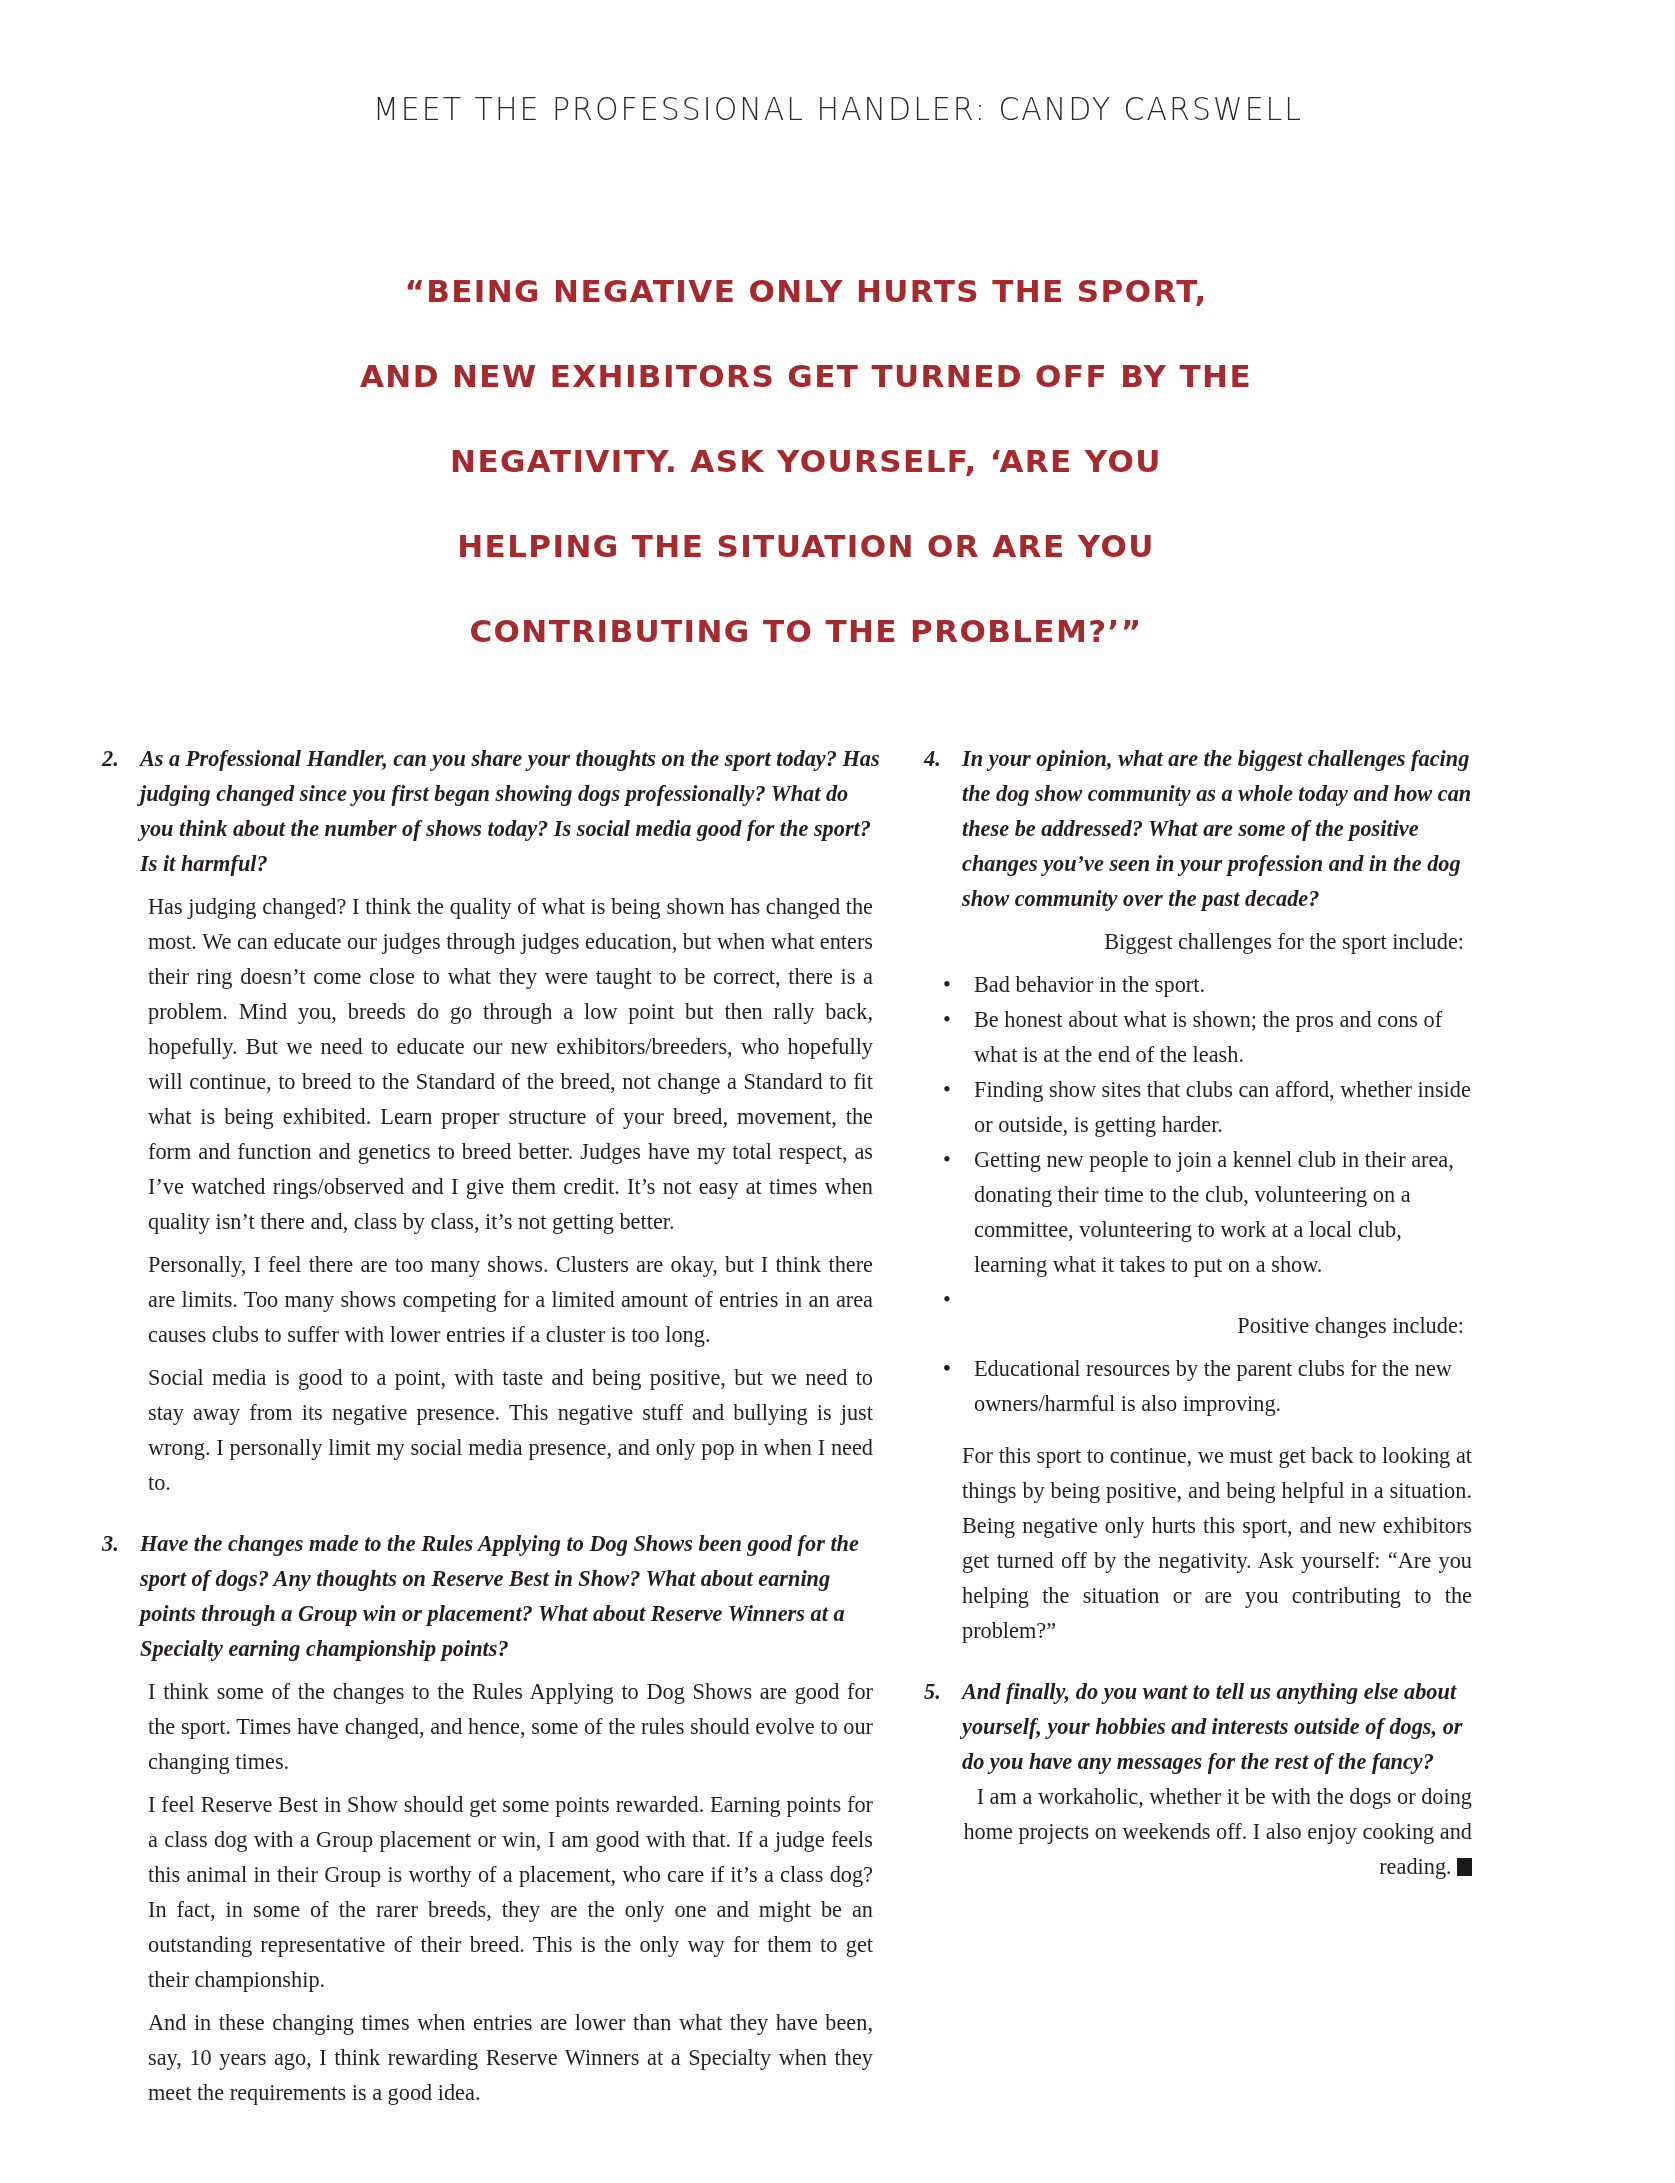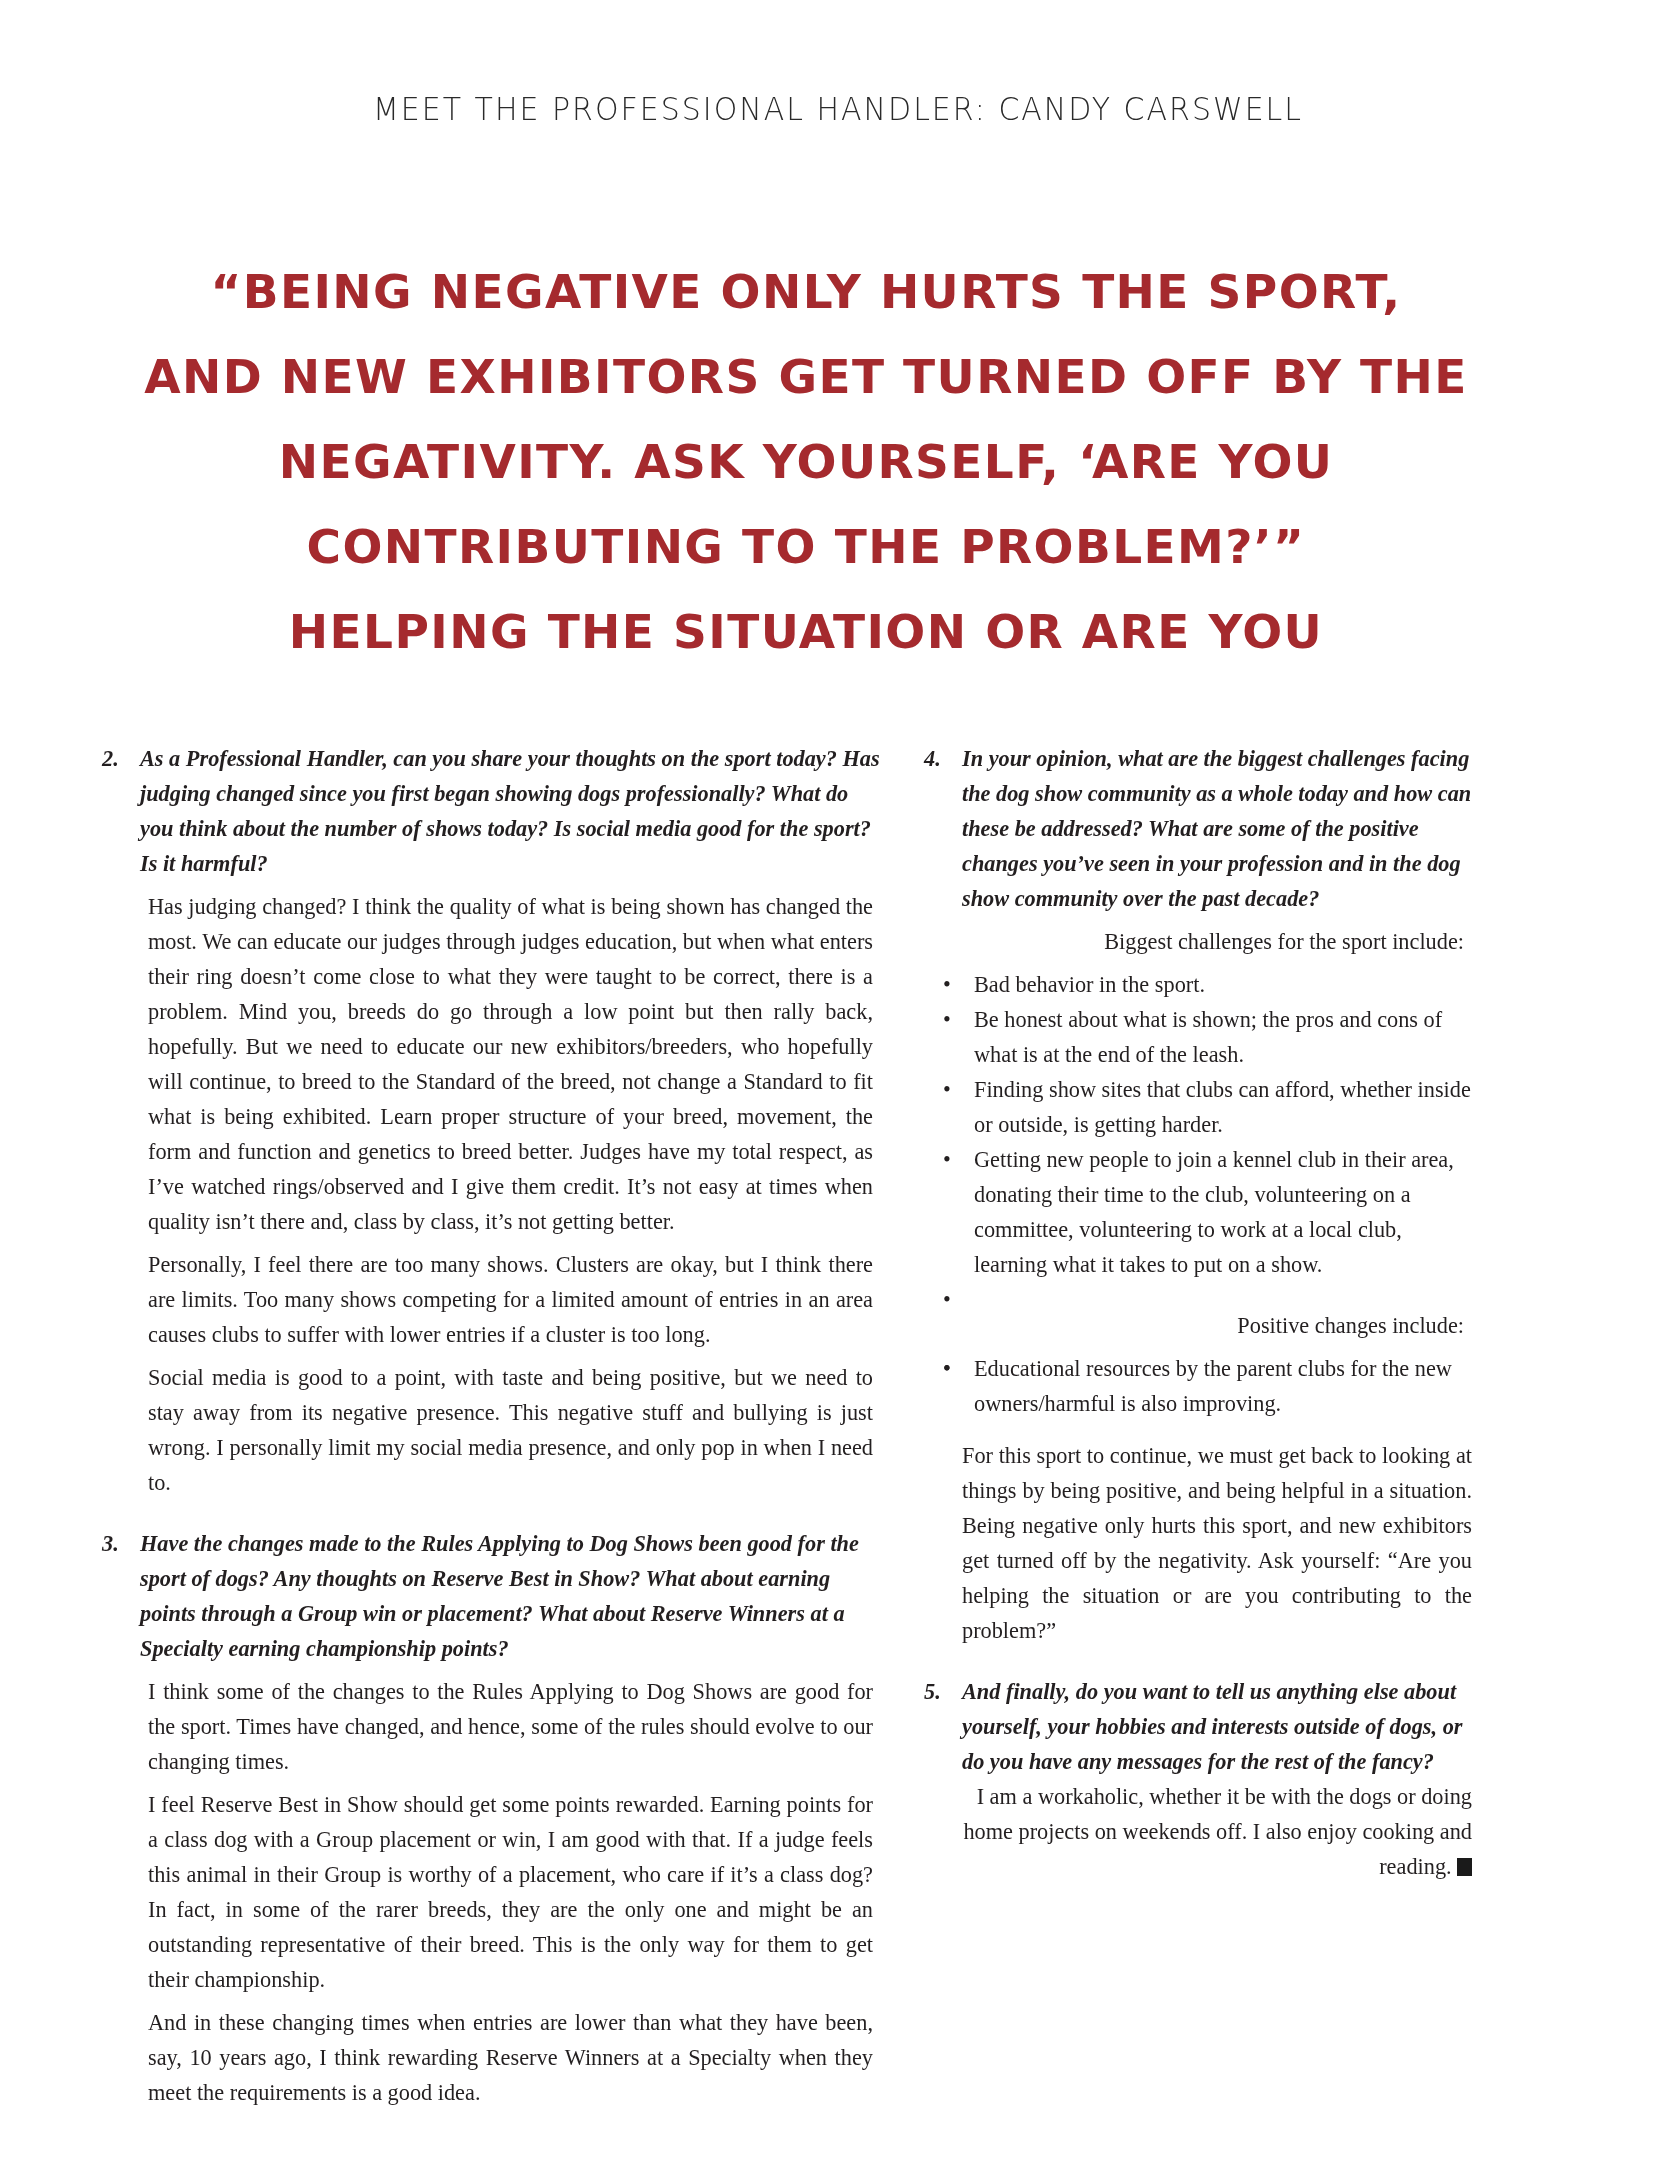--- a/index.html
+++ b/index.html
@@ -4,21 +4,21 @@
 <style>
   html, body { margin: 0; padding: 0; background: #ffffff; }
   body { width: 1676px; height: 2183px; position: relative; overflow: hidden; color: #231f20; }
   .header {
     position: absolute; left: 0; top: 91px; width: 1676px; text-align: center;
     font-family: "DejaVu Sans", sans-serif; font-weight: 200; font-size: 30px;
     letter-spacing: 2px; color: #2a2a2a; transform: scaleY(1.05);
   }
   .pullquote {
     position: absolute; left: 102px; top: 249px; width: 1408px; text-align: center;
-    font-family: "DejaVu Sans", sans-serif; font-weight: bold; font-size: 47px;
+    font-family: "DejaVu Sans", sans-serif; font-weight: bold; font-size: 31px;
     line-height: 85px; color: #a52a2e; letter-spacing: 1.4px;
   }
   .pullquote .pq-line { display: block; white-space: nowrap; }
   .col { position: absolute; top: 741px; font-family: "Liberation Serif", serif; font-size: 22.3px; line-height: 35px; }
   .col-left { left: 102px; width: 779px; }
   .col-right { left: 924px; width: 548px; }
   .qa { margin: 0 0 26px 0; }
   .q { position: relative; padding-left: 38px; font-style: italic; font-weight: bold; }
   .q .num { position: absolute; left: 0; top: 0; font-style: italic; font-weight: bold; }
   .a { padding-left: 38px; text-align: justify; }
@@ -33,22 +33,22 @@
 </style>
 </head>
 <body>
 
 <div class="header">MEET THE PROFESSIONAL HANDLER: CANDY CARSWELL</div>
 
 <div class="pullquote">
   <span class="pq-line">“BEING NEGATIVE ONLY HURTS THE SPORT,</span>
   <span class="pq-line">AND NEW EXHIBITORS GET TURNED OFF BY THE</span>
   <span class="pq-line">NEGATIVITY. ASK YOURSELF, ‘ARE YOU</span>
+  <span class="pq-line">HELPING THE SITUATION OR ARE YOU</span>
   <span class="pq-line">CONTRIBUTING TO THE PROBLEM?’”</span>
-  <span class="pq-line">HELPING THE SITUATION OR ARE YOU</span>
 </div>
 
 <div class="col col-left">
   <div class="qa">
     <div class="q">
       <span class="num">2.</span>
       <span>As a Professional Handler, can you share your thoughts on the sport today? Has judging changed since you first began showing dogs profes­sionally? What do you think about the number of shows today? Is social media good for the sport? Is it harmful?</span>
     </div>
     <div class="a">
       <p>Has judging changed? I think the quality of what is being shown has changed the most. We can educate our judges through judges education, but when what enters their ring doesn’t come close to what they were taught to be correct, there is a problem. Mind you, breeds do go through a low point but then rally back, hopefully. But we need to educate our new exhibitors/breeders, who hopefully will continue, to breed to the Stan­dard of the breed, not change a Standard to fit what is being exhibited. Learn proper structure of your breed, movement, the form and function and genetics to breed better. Judges have my total respect, as I’ve watched rings/observed and I give them credit. It’s not easy at times when quality isn’t there and, class by class, it’s not getting better.</p>

